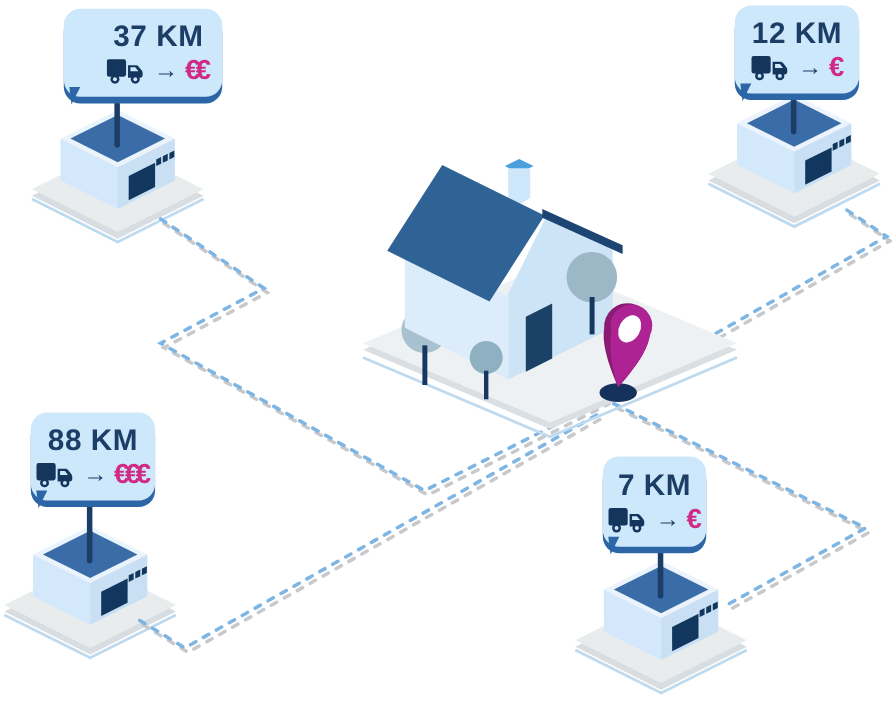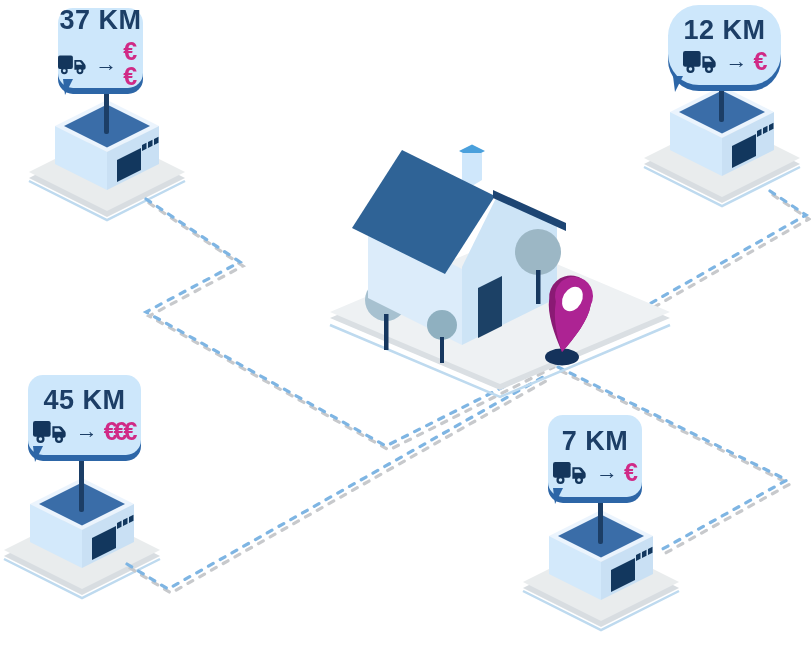--- a/index.html
+++ b/index.html
@@ -5,22 +5,22 @@
   html,body{margin:0;padding:0;background:#ffffff;}
   .scene{position:relative;width:811px;height:646px;background:#ffffff;overflow:hidden;
          font-family:"Liberation Sans",sans-serif;}
   .scene-art{position:absolute;left:0;top:0;width:811px;height:646px;}
 
   .sign{position:absolute;background:#cde7fb;border-radius:15px;
         box-shadow:0 6px 0 #2d66a7;display:flex;flex-direction:column;
         align-items:center;justify-content:center;gap:5px;z-index:3;}
   .sign::after{content:"";position:absolute;left:5px;bottom:-15px;width:0;height:0;
         border:8px solid transparent;border-top:16px solid #2d66a7;border-left-width:2px;}
-  .sign-tl{left:58px;top:8px;width:85px;height:80px;}
-  .sign-tr{left:668px;top:5px;width:113px;height:80px;border-radius:31px;}
+  .sign-tl{left:58px;top:8px;width:116px;height:80px;padding-left:28px;}
+  .sign-tr{left:668px;top:5px;width:113px;height:80px;}
   .sign-bl{left:28px;top:375px;width:113px;height:80px;}
   .sign-br{left:548px;top:415px;width:94px;height:82px;}
   .sign-distance{font-size:27px;font-weight:700;color:#1c3e66;letter-spacing:.5px;line-height:1;}
   .sign-row{display:flex;align-items:center;gap:6px;}
   .truck{width:37px;height:25px;display:block;}
   .arrow{font-size:22px;font-weight:700;color:#1c3e66;line-height:1;}
   .euros{font-size:25px;font-weight:800;color:#d02a86;letter-spacing:-4px;line-height:1;padding-right:3px;}
 </style>
 </head>
 <body>
@@ -135,21 +135,21 @@
           <circle cx="8.5" cy="22.5" r="2" fill="#cde7fb"></circle>
         <circle cx="29.5" cy="22.5" r="4.6" fill="#14365c"></circle>
           <circle cx="29.5" cy="22.5" r="2" fill="#cde7fb"></circle>
       </svg>
       <span class="arrow">→</span>
       <span class="euros">€</span>
     </div>
   </div>
 
   <div class="sign sign-bl">
-    <div class="sign-distance">45 KM</div>
+    <div class="sign-distance">88 KM</div>
     <div class="sign-row">
       <svg class="truck" viewBox="0 0 42 28">
         <rect x="0" y="2" width="20" height="18" rx="2.5" fill="#14365c"></rect>
         <path d="M22,8 h8 c1.1,0 2.1,0.5 2.8,1.3 l3.4,4.2 c0.6,0.7 0.9,1.6 0.9,2.5 v2.5 c0,1.4 -1.1,2.5 -2.5,2.5 h-12.6 z" fill="#14365c"></path>
         <path d="M24.5,10.3 h5 l3.2,4 h-8.2 z" fill="#cde7fb"></path>
         <circle cx="8.5" cy="22.5" r="4.6" fill="#14365c"></circle>
           <circle cx="8.5" cy="22.5" r="2" fill="#cde7fb"></circle>
         <circle cx="29.5" cy="22.5" r="4.6" fill="#14365c"></circle>
           <circle cx="29.5" cy="22.5" r="2" fill="#cde7fb"></circle>
       </svg>

